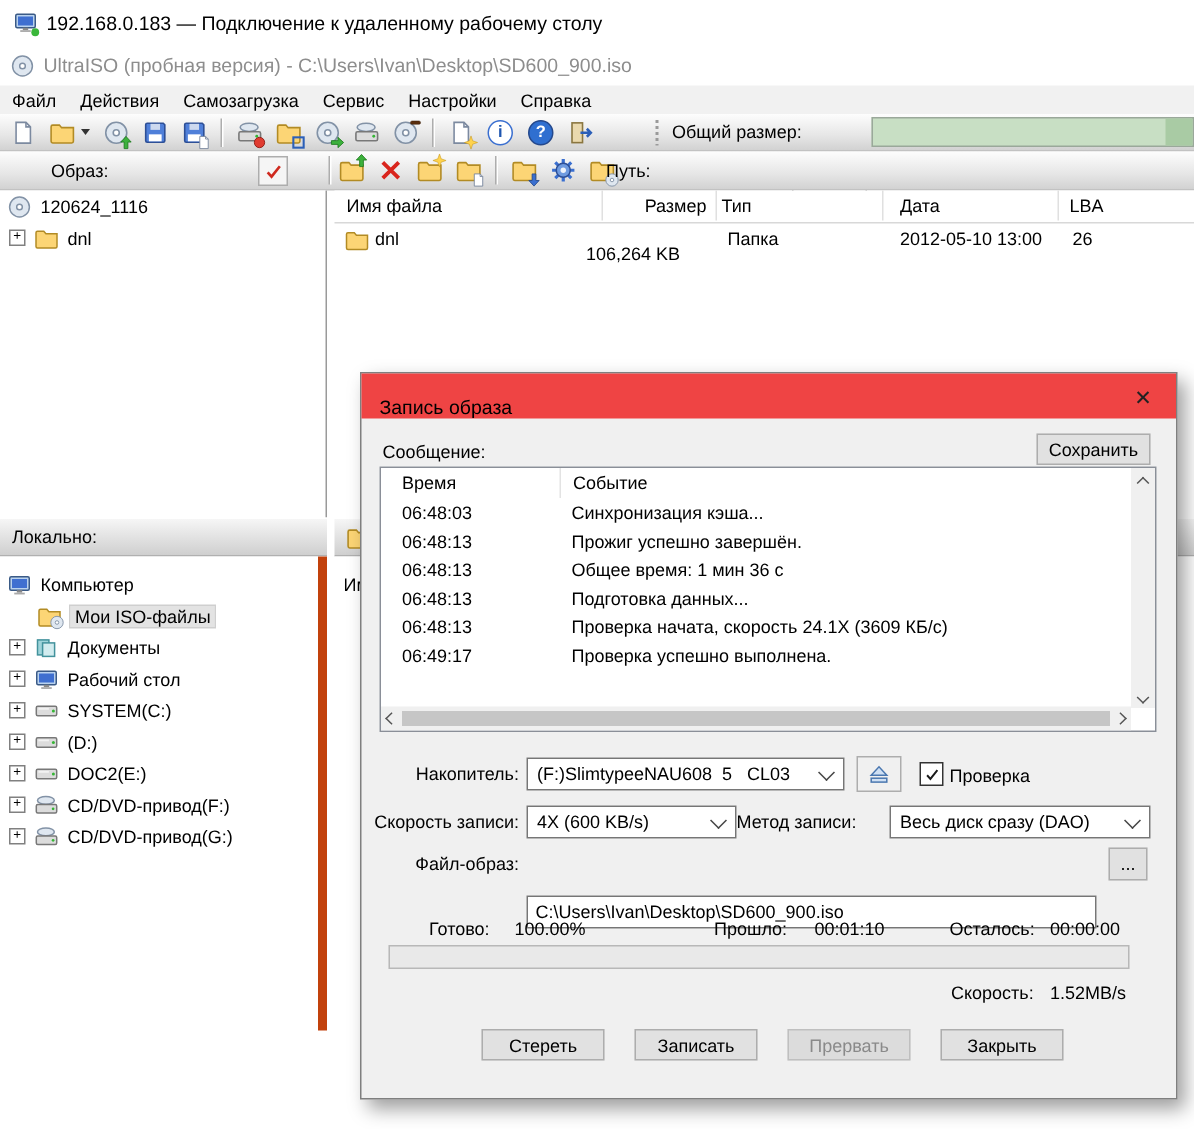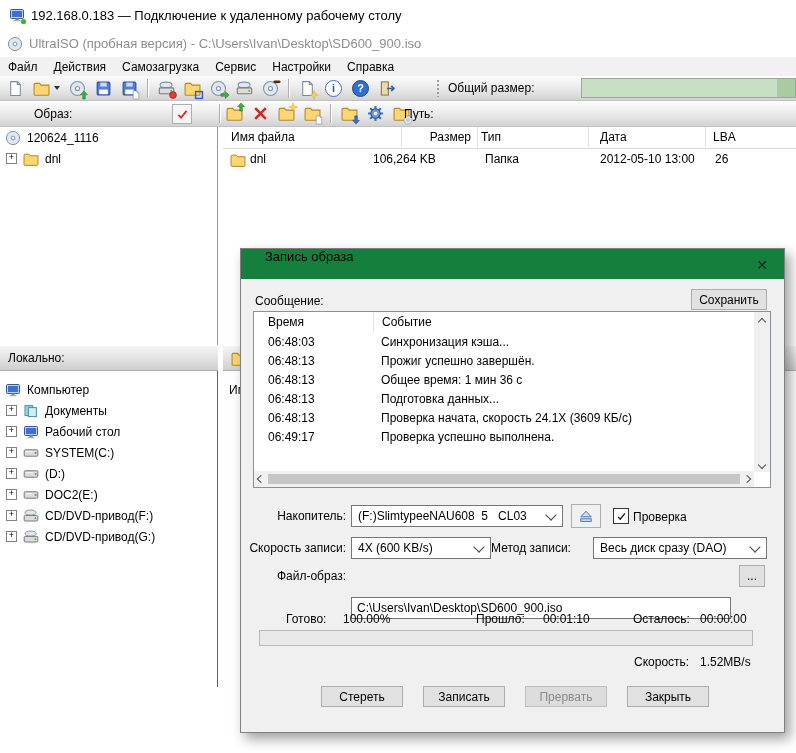--- a/index.html
+++ b/index.html
@@ -46,21 +46,21 @@
   .hdrbar{background:linear-gradient(#f6f6f6,#cfcfcf);border-top:1px solid #fff;border-bottom:1px solid #b0b0b0;display:flex;align-items:center;box-sizing:border-box;}
   .tree-row{display:flex;align-items:center;height:21px;white-space:nowrap;cursor:default;}
   .plus{width:9px;height:9px;border:1px solid #808080;background:#fff;font-size:9px;line-height:7px;text-align:center;margin:0 5px 0 0;flex:none;}
   .ticon{position:relative;width:18px;height:17px;margin-right:5px;flex:none;display:inline-flex;align-items:center;justify-content:center;}
   .ticon svg.b{width:16px;height:16px;}
   .sel{background:#e3e3e3;outline:1px solid #cfcfcf;padding:0 3px;}
   .colsep{position:absolute;top:0;width:1px;height:20px;background:#e0e0e0;}
   
   .dialog{left:240px;top:248px;width:545px;height:485px;background:#f0f0f0;border:1px solid #7f7f7f;
           box-shadow:5px 6px 12px rgba(0,0,0,.38);box-sizing:border-box;}
-  .dlg-title{position:absolute;left:0;top:0;right:0;height:30px;background:#15803d;display:flex;align-items:flex-start;padding-left:24px;font-size:13px;box-sizing:border-box;}
+  .dlg-title{position:absolute;left:0;top:0;right:0;height:30px;background:#ef4444;display:flex;align-items:flex-end;padding-left:12px;font-size:13px;box-sizing:border-box;}
   .dlg-close{position:absolute;right:12px;top:6px;font-size:14px;color:#222;width:20px;height:20px;display:flex;align-items:center;justify-content:center;}
   .log{position:absolute;left:12px;top:62px;width:518px;height:177px;background:#fff;border:1px solid #8a8f98;box-sizing:border-box;overflow:hidden;}
   .lr{display:flex;align-items:center;height:19px;white-space:nowrap;}
   .lr .t{width:105px;padding-left:14px;flex:none;}
   .lr .e{padding-left:8px;}
   .log-head{height:20px;}
   .log-head .t{border-right:1px solid #e3e3e3;height:100%;display:flex;align-items:center;}
   .vsb{position:absolute;right:0;top:0;bottom:15px;width:16px;background:#f0f0f0;display:flex;flex-direction:column;align-items:center;justify-content:space-between;padding:4px 0;box-sizing:border-box;}
   .hsb{position:absolute;left:0;right:16px;bottom:0;height:16px;background:#f0f0f0;display:flex;align-items:center;padding:0 4px;box-sizing:border-box;}
   .hsb .thumb{flex:1;height:10px;background:#c6c6c6;margin:0 4px;}
@@ -410,21 +410,21 @@
       <span class="colsep" style="left:365px"></span>
       <span class="colsep" style="left:482px"></span>
     </div>
     <div style="position:relative;height:21px">
       <span class="ticon abs" style="left:6px;top:2px">
           <svg class="b">
             <use href="#s-folder"></use>
           </svg>
         </span>
       <span class="abs" style="left:27px;top:3px">dnl</span>
-      <span class="abs" style="left:150px;top:3px;width:98px;text-align:left">106,264 KB</span>
+      <span class="abs" style="left:150px;top:13px;width:98px;text-align:center">106,264 KB</span>
       <span class="abs" style="left:262px;top:3px">Папка</span>
       <span class="abs" style="left:377px;top:3px">2012-05-10 13:00</span>
       <span class="abs" style="left:492px;top:3px">26</span>
     </div>
   </div>
 
   <div class="abs hdrbar" style="left:0;top:345px;width:218px;height:26px;padding-left:8px">
     <span>Локально:</span>
   </div>
   <div class="abs hdrbar" style="left:223px;top:345px;width:573px;height:26px;padding-left:3px">
@@ -433,29 +433,42 @@
           <use href="#s-folder"></use>
         </svg>
         <span class="ov ovtr">
           <svg viewBox="0 0 16 16">
             <use href="#s-arrup"></use>
           </svg>
         </span>
       </span>
   </div>
 
-  <div class="abs panel" style="left:0;top:371px;width:218px;height:316px;border-right:1px solid #c2410c">
+  <div class="abs panel" style="left:0;top:371px;width:218px;height:316px;border-right:6px solid #c2410c">
     <div style="height:8px"></div>
     <div class="tree-row" style="padding-left:4px">
       <span class="ticon">
           <svg class="b">
             <use href="#s-monitor"></use>
           </svg>
         </span>
       <span>Компьютер</span>
+    </div>
+    <div class="tree-row" style="padding-left:24px">
+      <span class="ticon">
+          <svg class="b">
+            <use href="#s-folder"></use>
+          </svg>
+          <span class="ov">
+            <svg viewBox="0 0 16 16">
+              <use href="#s-cd"></use>
+            </svg>
+          </span>
+        </span>
+      <span class="sel">Мои ISO-файлы</span>
     </div>
     <div class="tree-row" style="padding-left:6px">
       <span class="plus">+</span>
       <span class="ticon">
           <svg class="b">
             <use href="#s-docs"></use>
           </svg>
         </span>
       <span>Документы</span>
     </div>

